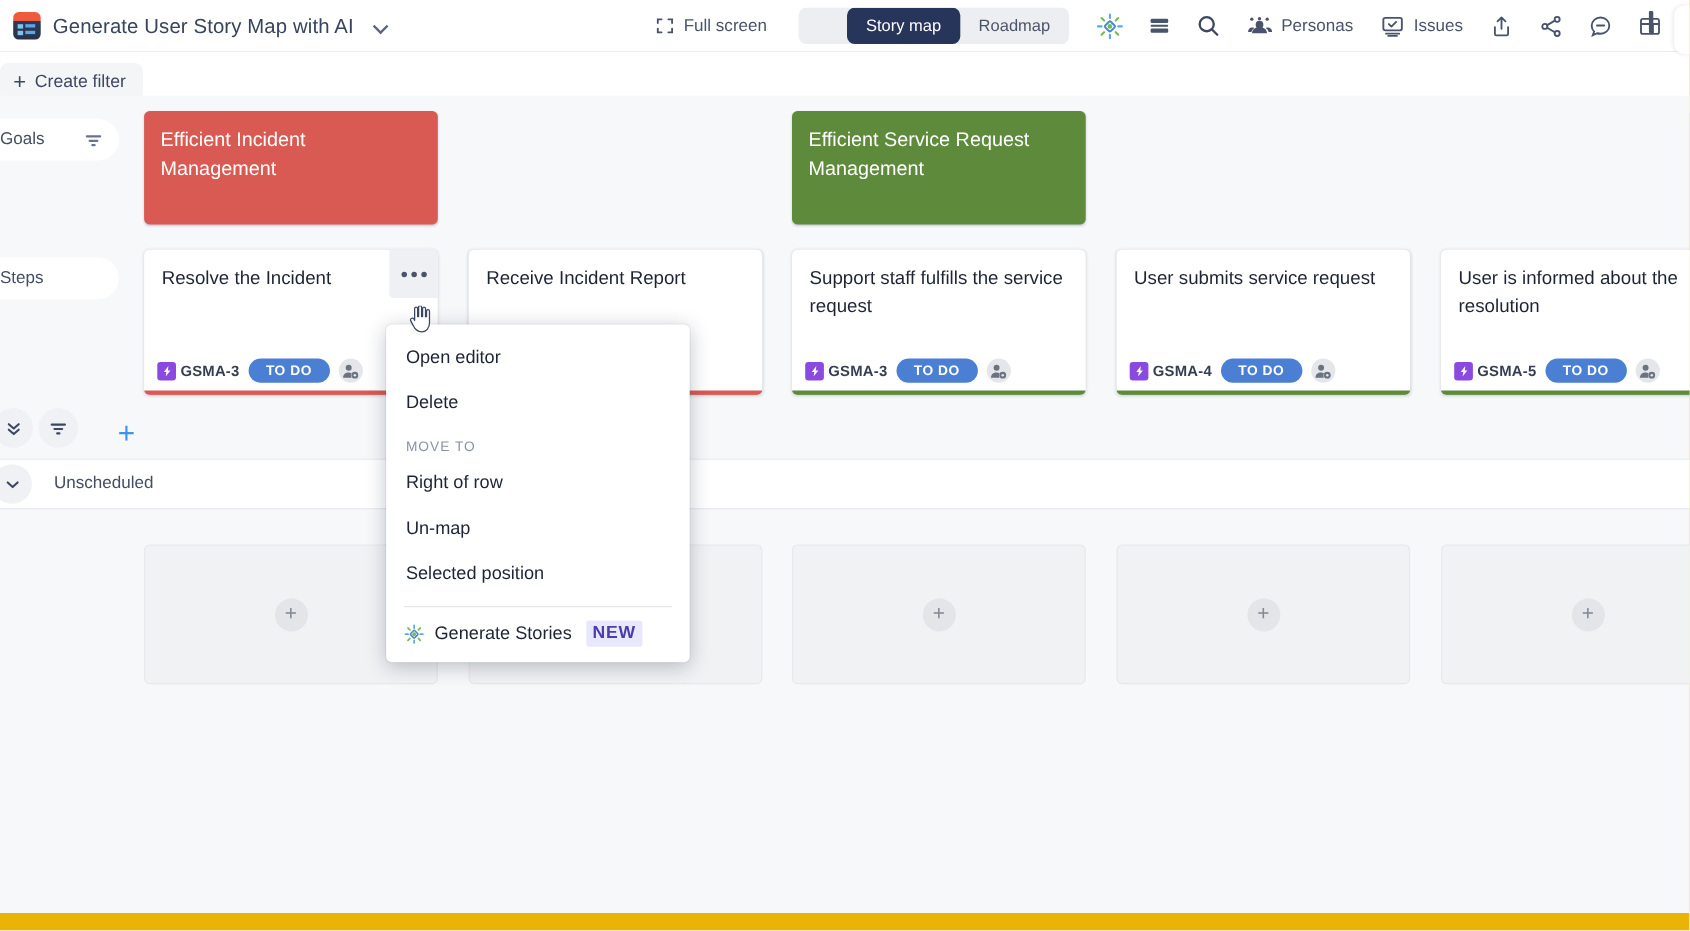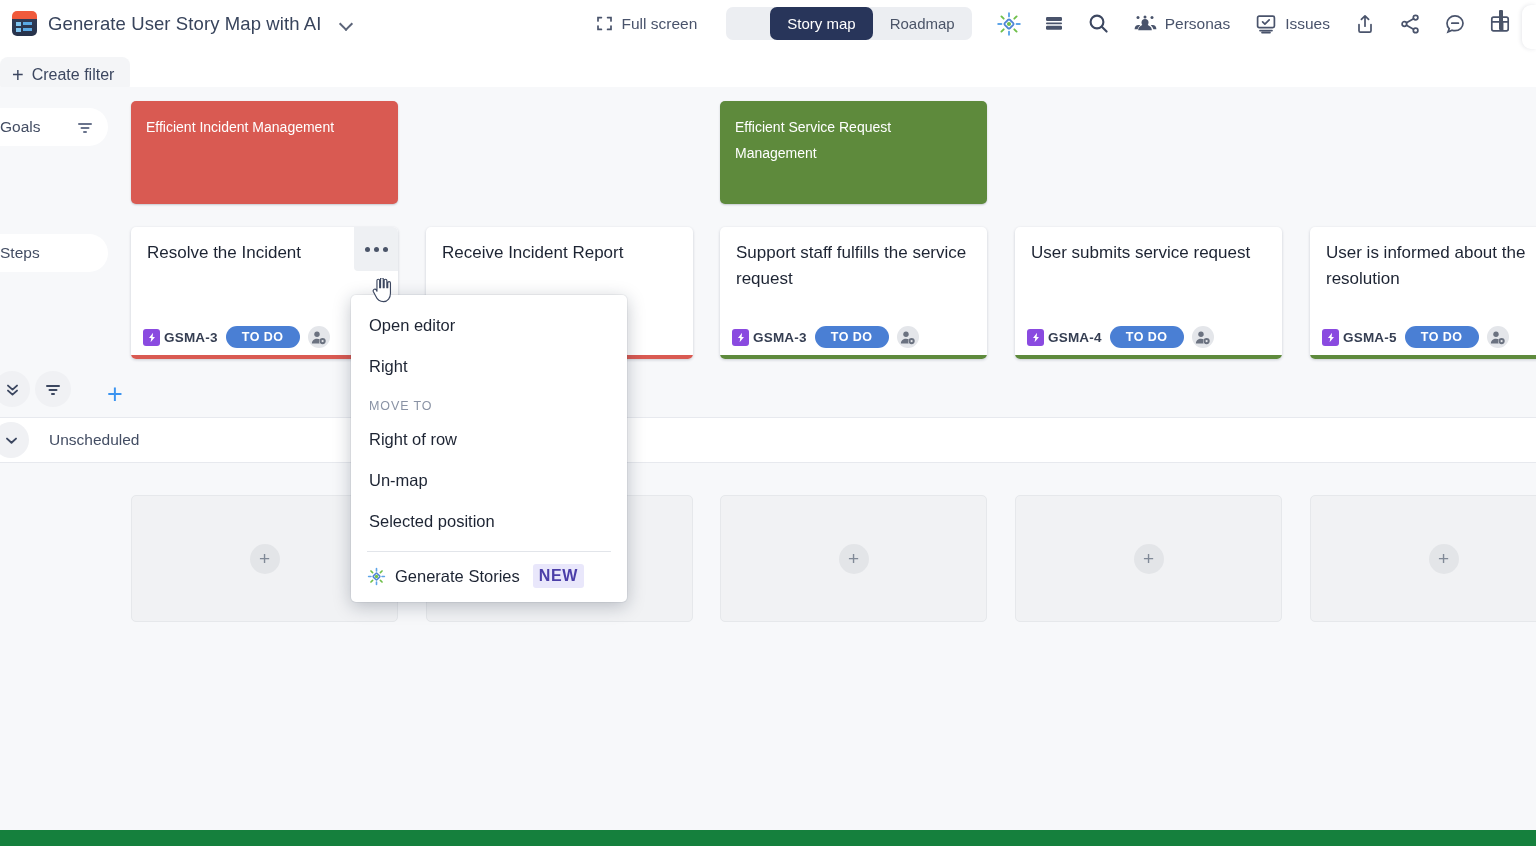--- a/index.html
+++ b/index.html
@@ -3,21 +3,21 @@
 <meta charset="utf-8">
 <style>
   * { box-sizing: border-box; margin: 0; padding: 0; }
   html, body {
     width: 1536px; height: 846px;
     font-family: "Liberation Sans", sans-serif;
     background: #ffffff;
     overflow: hidden;
     color: #2d3748;
   }
-  .app { position: relative; width: 1536px; height: 846px; background: #15803d; }
+  .app { position: relative; width: 1536px; height: 846px; background: #eab308; }
 
   
   .topbar {
     position: absolute; top: 0; left: 0; width: 1536px; height: 47px;
     background: #ffffff; display: flex; align-items: center;
   }
   .brand { display: flex; align-items: center; gap: 11px; padding-left: 12px; }
   .brand-logo {
     width: 25px; height: 25px; border-radius: 5px;
     background: linear-gradient(180deg,#f05a3c 0%,#f05a3c 32%,#2e3a56 32%,#27324a 100%);
@@ -63,21 +63,21 @@
   .board { position:absolute; top:87px; left:0; width:1536px; height:743px; background:#f7f8fa; }
 
   .row-label {
     position:absolute; left:-22px; width:130px; height:38px; background:#ffffff;
     border-radius:0 19px 19px 0; display:flex; align-items:center; justify-content:space-between;
     padding: 0 14px 0 22px; font-size:15.5px; color:#434d63; z-index: 5;
   }
 
   
   .goal-card {
-    position:absolute; border-radius:5px; color:#ffffff; font-size:14px; line-height:26px;
+    position:absolute; border-radius:5px; color:#ffffff; font-size:18px; line-height:26px;
     padding: 13px 15px; box-shadow: 0 1px 2px rgba(25,35,60,.22);
   }
 
   
   .step-card {
     position:absolute; background:#ffffff; border-radius:5px;
     box-shadow: 0 1px 3px rgba(25,35,60,.20); overflow:hidden;
   }
   .step-title { font-size:17px; line-height: 26px; color:#1d2433; padding: 13px 16px 0 16px; }
   .step-footer {
@@ -472,21 +472,21 @@
     <div class="empty-card" style="left:1015px; top:408px; width:267px; height:127px;">
       <span class="empty-plus">+</span>
     </div>
     <div class="empty-card" style="left:1310px; top:408px; width:267px; height:127px;">
       <span class="empty-plus">+</span>
     </div>
   </div>
 
   <div class="ctxmenu">
     <div class="ctx-item">Open editor</div>
-    <div class="ctx-item">Right</div>
+    <div class="ctx-item">Delete</div>
     <div class="ctx-sub">MOVE TO</div>
     <div class="ctx-item">Right of row</div>
     <div class="ctx-item">Un-map</div>
     <div class="ctx-item">Selected position</div>
     <div class="ctx-sep"></div>
     <div class="ctx-gen">
       <span>
         <svg width="19" height="19" viewBox="0 0 26 26">
           <g stroke="#5da4e8" stroke-width="2.2" stroke-linecap="round">
             <path d="M13 2.2v3.2M13 20.6v3.2M2.2 13h3.2M20.6 13h3.2"></path>

